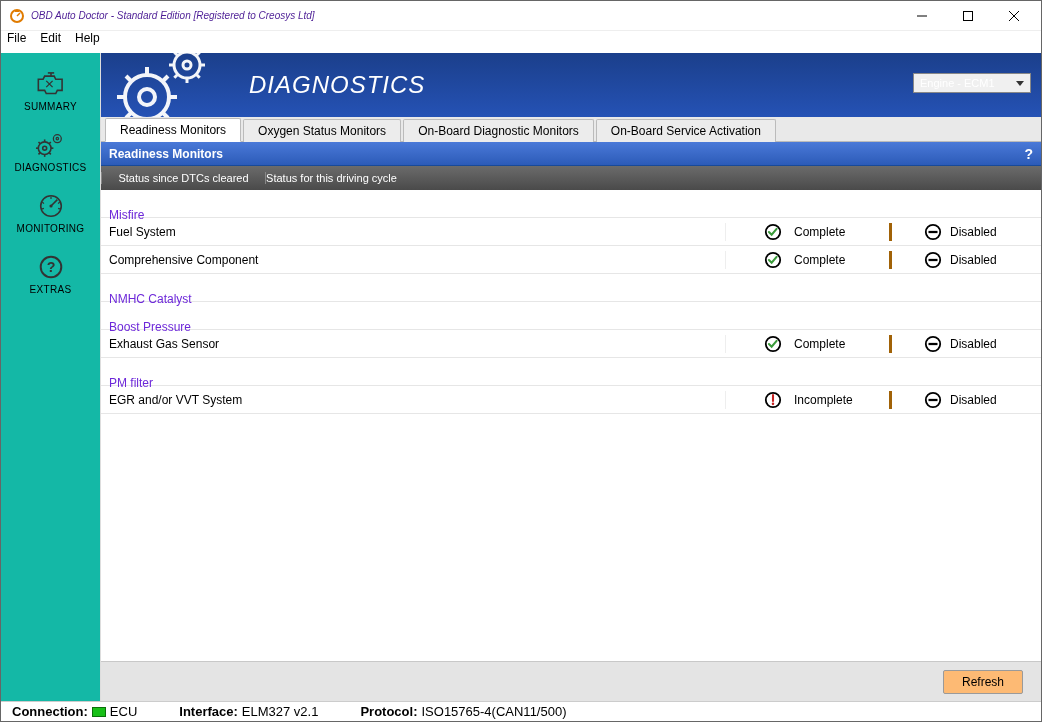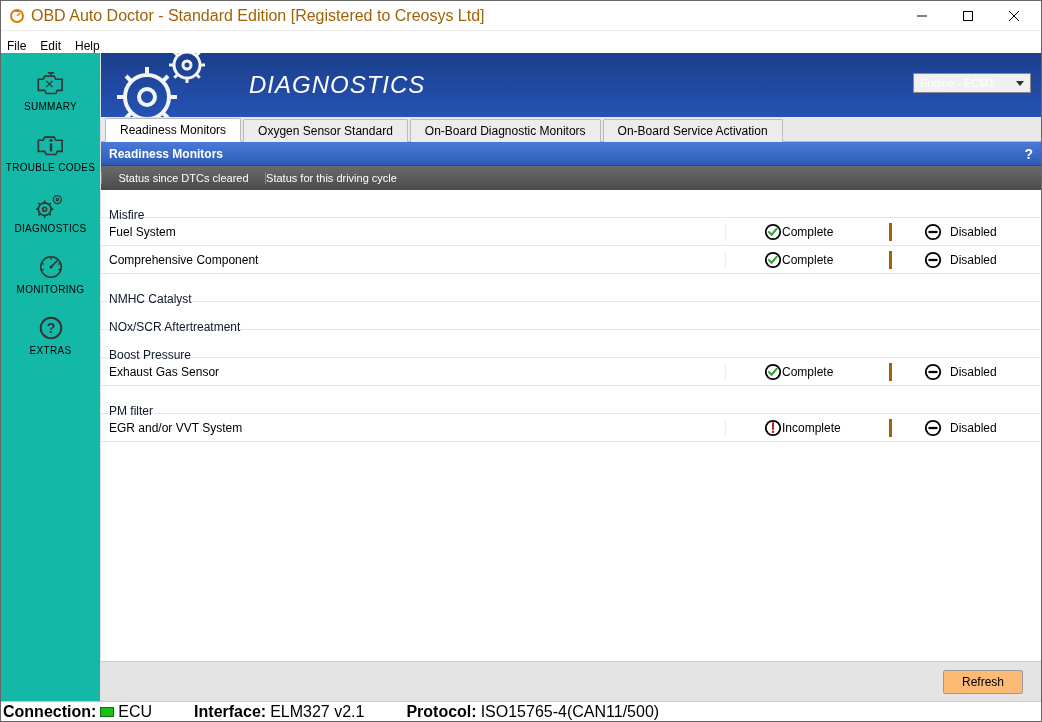--- a/index.html
+++ b/index.html
@@ -17,25 +17,25 @@
   
   .titlebar {
     height: 30px;
     display: flex;
     align-items: center;
     padding: 0 4px 0 8px;
     background: #fff;
     border-bottom: 1px solid #eee;
   }
   .titlebar .app-icon { width: 16px; height: 16px; margin-right: 6px; }
-  .titlebar .title { flex: 1; font-size: 16px; color: #a16207; }
+  .titlebar .title { flex: 1; font-size: 10px; color: #4c1d95; font-style: italic; }
   .win-btns { display: flex; }
   .win-btn { width: 46px; height: 30px; display: flex; align-items: center; justify-content: center; }
   
-  .menubar { height: 22px; display: flex; align-items: flex-end; padding: 0 6px; gap: 14px; font-size: 12px; }
+  .menubar { height: 22px; display: flex; align-items: flex-start; padding: 0 6px; gap: 14px; font-size: 12px; }
   .menubar span { cursor: default; }
   
   .mainrow { flex: 1; display: flex; min-height: 0; }
   .sidebar {
     width: 100px;
     background: #14b8a6;
     border-right: 1px solid #ddd;
     display: flex;
     flex-direction: column;
     align-items: center;
@@ -136,22 +136,22 @@
   
   .tbl-body { flex: 1; overflow-y: auto; background: #fff; }
   .tbl-row {
     height: 28px;
     display: flex;
     align-items: center;
     border-bottom: 1px solid #e6e6e6;
     font-size: 12px;
   }
   .cell-desc { flex: 1; padding-left: 8px; color: #000; }
-  .cell-desc.dim { color: #0f172a; margin-top: 22px; }
-  .cell-status { width: 164px; display: flex; align-items: center; justify-content: flex-start; padding-left: 38px; border-left: 1px solid #eee; gap: 0; margin-left: 44px; }
+  .cell-desc.dim { color: #6d28d9; margin-top: 22px; }
+  .cell-status { width: 164px; display: flex; align-items: center; justify-content: flex-start; padding-left: 38px; border-left: 1px solid #eee; gap: 12px; margin-left: 44px; }
   .cell-status2 { width: 152px; display: flex; align-items: center; justify-content: flex-start; padding-left: 32px; border-left: 3px solid #a16207; gap: 8px; }
   .status-icon { width: 18px; height: 18px; flex-shrink: 0; }
   
   .footer-area {
     background: #e4e4e4;
     border-top: 1px solid #c8c8c8;
     height: 40px;
     display: flex;
     align-items: center;
     justify-content: flex-end;
@@ -164,22 +164,22 @@
     cursor: pointer;
     font-size: 12px;
     border-radius: 2px;
   }
   
   .statusbar {
     height: 20px;
     border-top: 1px solid #ccc;
     display: flex;
     align-items: center;
-    font-size: 16px;
-    padding: 0 2px;
+    font-size: 13px;
+    padding: 0 11px;
     gap: 4px;
   }
   .statusbar b { font-weight: 700; }
   .status-seg { margin-right: 38px; display: flex; align-items: center; gap: 4px; }
   .ecu-box { width: 14px; height: 10px; background: #18c018; border: 1px solid #0a700a; display: inline-block; }
 </style>
 </head>
 <body>
 
 <div class="titlebar">
@@ -219,28 +219,20 @@
 
   <div class="sidebar">
     <div class="nav-item">
       <svg viewBox="0 0 48 36">
         <path d="M8 12 L14 12 L16 8 L28 8 L30 12 L38 12 L38 26 L32 26 L30 30 L18 30 L16 26 L8 26 Z" fill="none" stroke="#333" stroke-width="2"></path>
         <path d="M18 14 L26 22 M26 14 L18 22" stroke="#333" stroke-width="1.6" fill="none"></path>
         <line x1="20" y1="4" x2="28" y2="4" stroke="#333" stroke-width="2"></line>
         <line x1="24" y1="4" x2="24" y2="8" stroke="#333" stroke-width="2"></line>
       </svg>
       <span class="nav-label">SUMMARY</span>
-    </div>
-    <div class="nav-item">
-      <svg viewBox="0 0 48 36">
-        <path d="M8 12 L14 12 L16 8 L28 8 L30 12 L38 12 L38 26 L32 26 L30 30 L18 30 L16 26 L8 26 Z" fill="none" stroke="#333" stroke-width="2"></path>
-        <circle cx="24" cy="12" r="2" fill="#333"></circle>
-        <rect x="22.5" y="16" width="3" height="10" fill="#333"></rect>
-      </svg>
-      <span class="nav-label">TROUBLE CODES</span>
     </div>
     <div class="nav-item">
       <svg viewBox="0 0 48 36">
         <g transform="translate(16,22)">
           <circle r="8" fill="none" stroke="#333" stroke-width="2"></circle>
           <circle r="2.5" fill="none" stroke="#333" stroke-width="2"></circle>
           <g stroke="#333" stroke-width="2">
               <line x1="0" y1="-11" x2="0" y2="-8"></line>
               <line x1="0" y1="11" x2="0" y2="8"></line>
               <line x1="-11" y1="0" x2="-8" y2="0"></line>
@@ -320,21 +312,21 @@
       <div class="ecu-select">
         <span>Engine - ECM1</span>
         <svg width="8" height="5">
             <path d="M0 0 L8 0 L4 5 Z" fill="#333"></path>
           </svg>
       </div>
     </div>
 
     <div class="tabs">
       <div class="tab active">Readiness Monitors</div>
-      <div class="tab">Oxygen Sensor Standard</div>
+      <div class="tab">Oxygen Status Monitors</div>
       <div class="tab">On-Board Diagnostic Monitors</div>
       <div class="tab">On-Board Service Activation</div>
     </div>
 
     <div class="section-header">
       <span>Readiness Monitors</span>
       <span class="help">?</span>
     </div>
 
     <div class="tbl-header">
@@ -385,25 +377,20 @@
           <span>Disabled</span>
         </div>
       </div>
 
       <div class="tbl-row">
         <div class="cell-desc dim">NMHC Catalyst</div>
         <div class="cell-status"></div>
         <div class="cell-status2"></div>
       </div>
 
-      <div class="tbl-row">
-        <div class="cell-desc dim">NOx/SCR Aftertreatment</div>
-        <div class="cell-status"></div>
-        <div class="cell-status2"></div>
-      </div>
 
       <div class="tbl-row">
         <div class="cell-desc dim">Boost Pressure</div>
         <div class="cell-status"></div>
         <div class="cell-status2"></div>
       </div>
 
       <div class="tbl-row">
         <div class="cell-desc">Exhaust Gas Sensor</div>
         <div class="cell-status">

